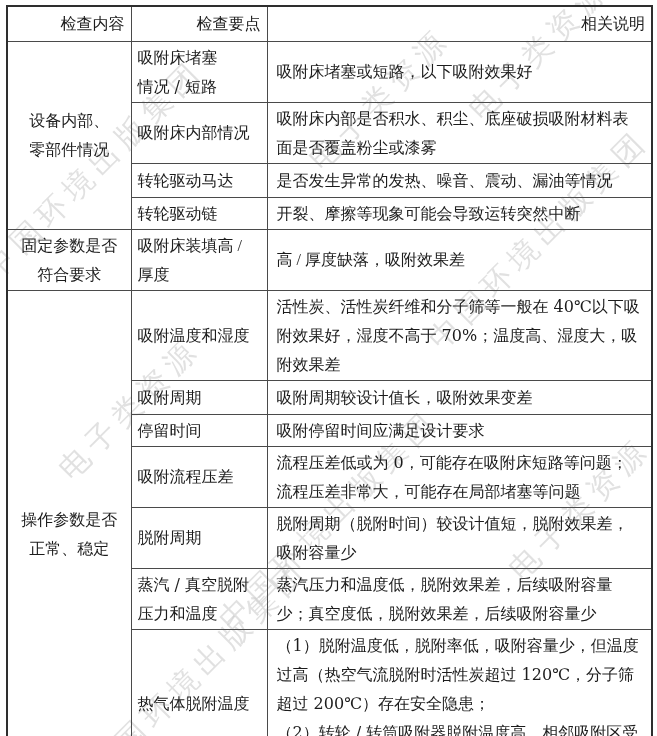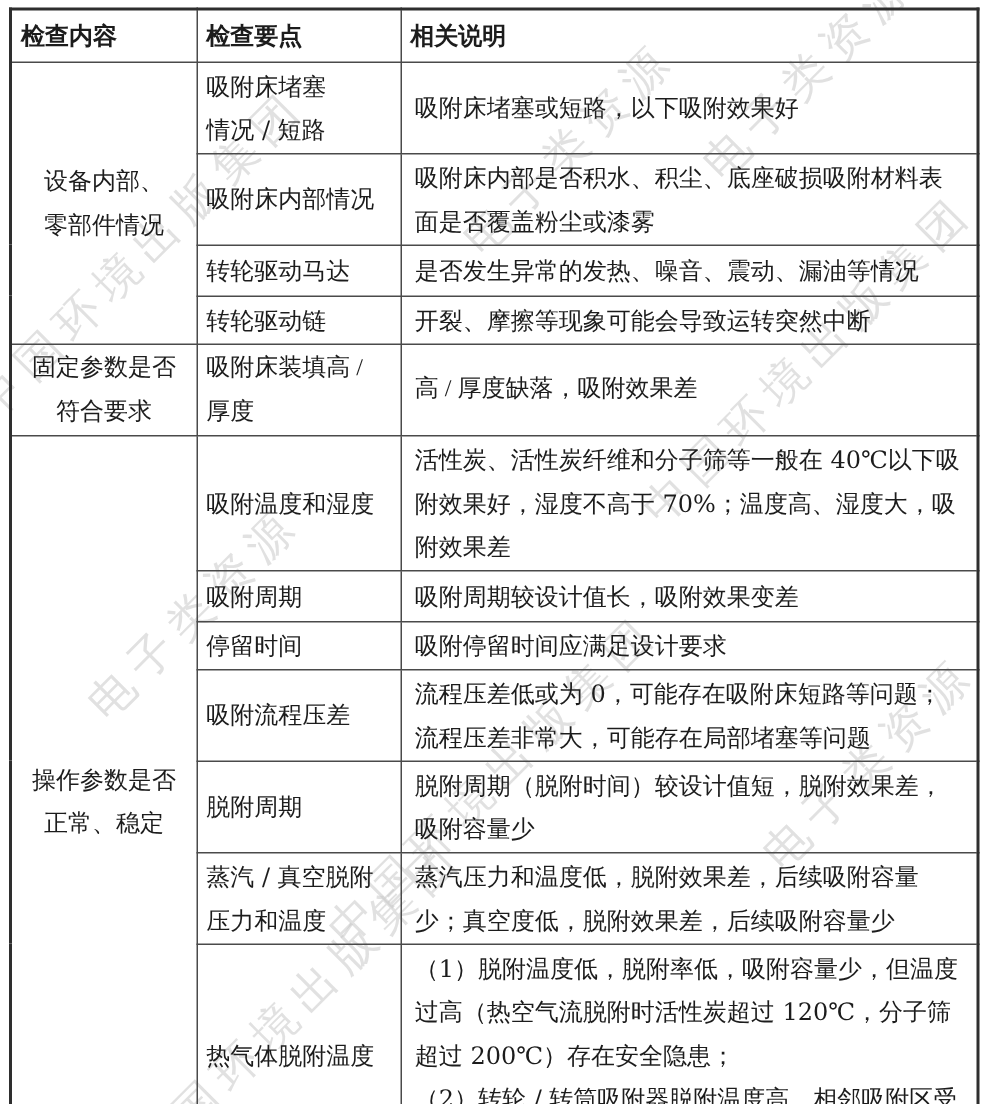--- a/index.html
+++ b/index.html
@@ -47,21 +47,21 @@
   th, td {
     border: 1px solid #4a4a4a;
     font-size: 16px;
     font-weight: normal;
     line-height: 29px;
     vertical-align: middle;
     padding: 1px 6px;
     white-space: pre-line;
     background: transparent;
   }
-  th { text-align: left; font-weight: bold; }
+  th { text-align: right; }
   td.group { text-align: center; }
   td.point { text-align: left; }
   td.desc  { text-align: left; padding: 1px 9px; }
 </style>
 </head>
 <body>
 
 <div class="page">
 
   <div class="watermark-layer">

